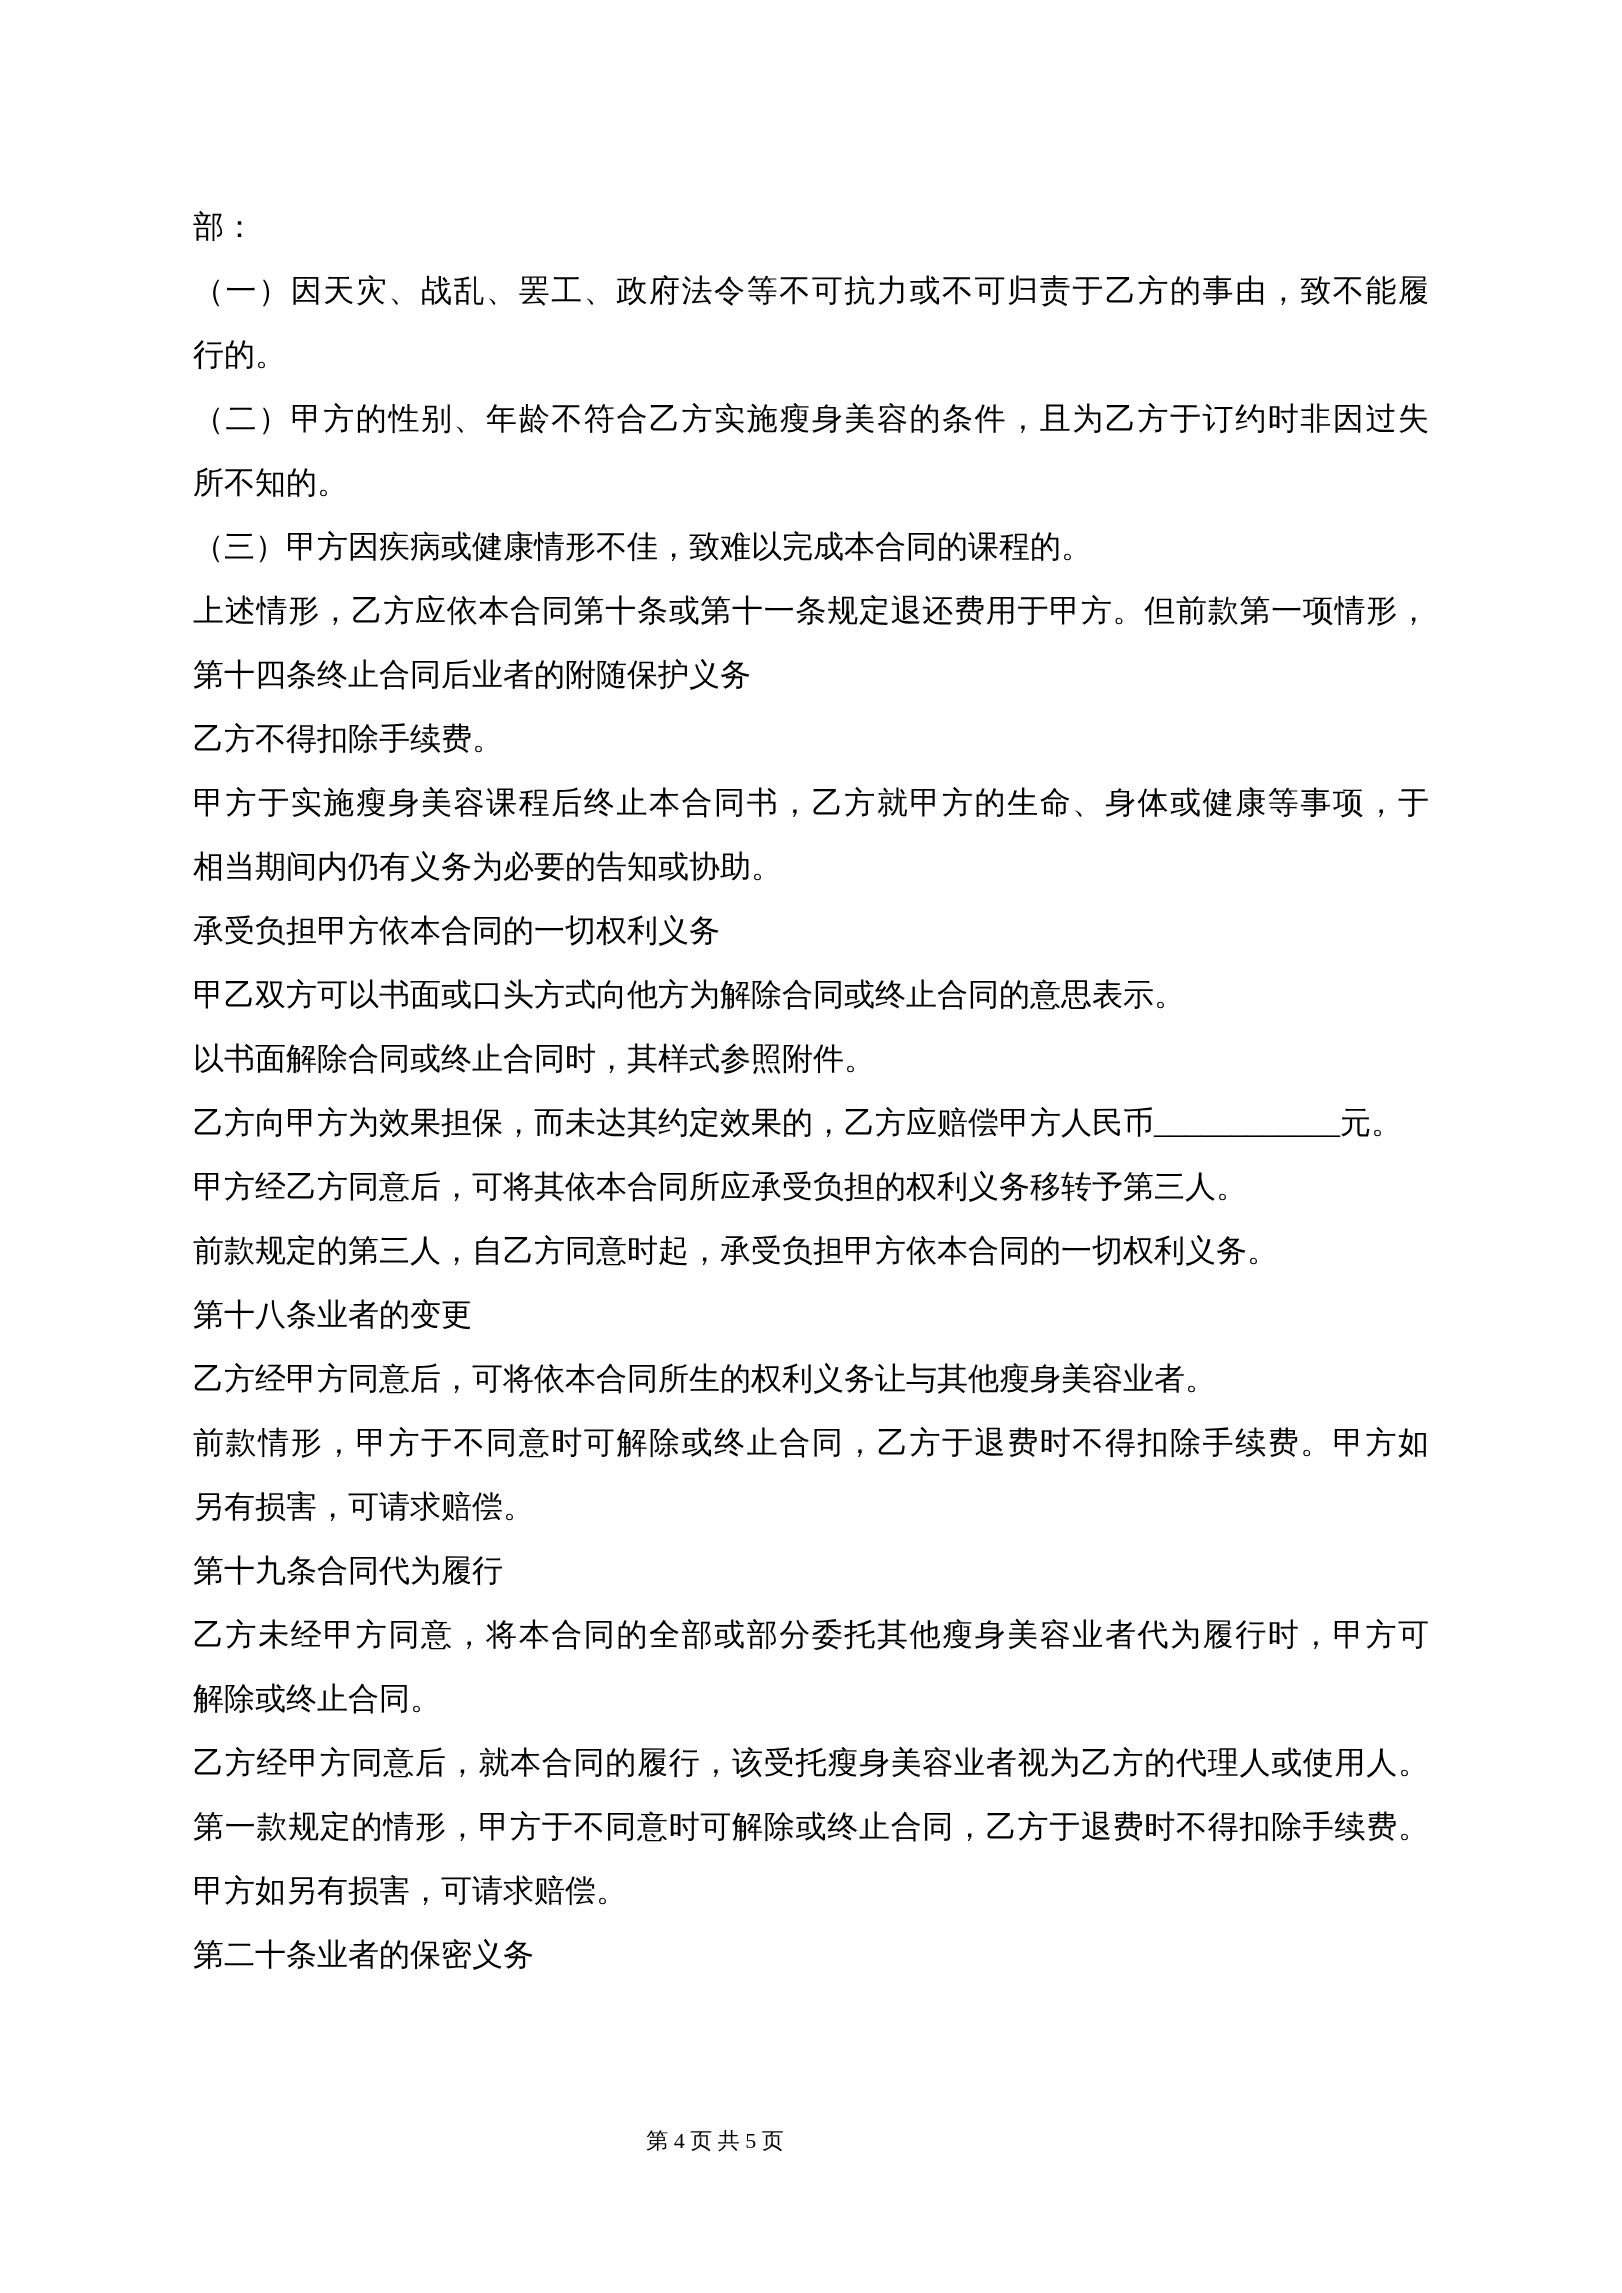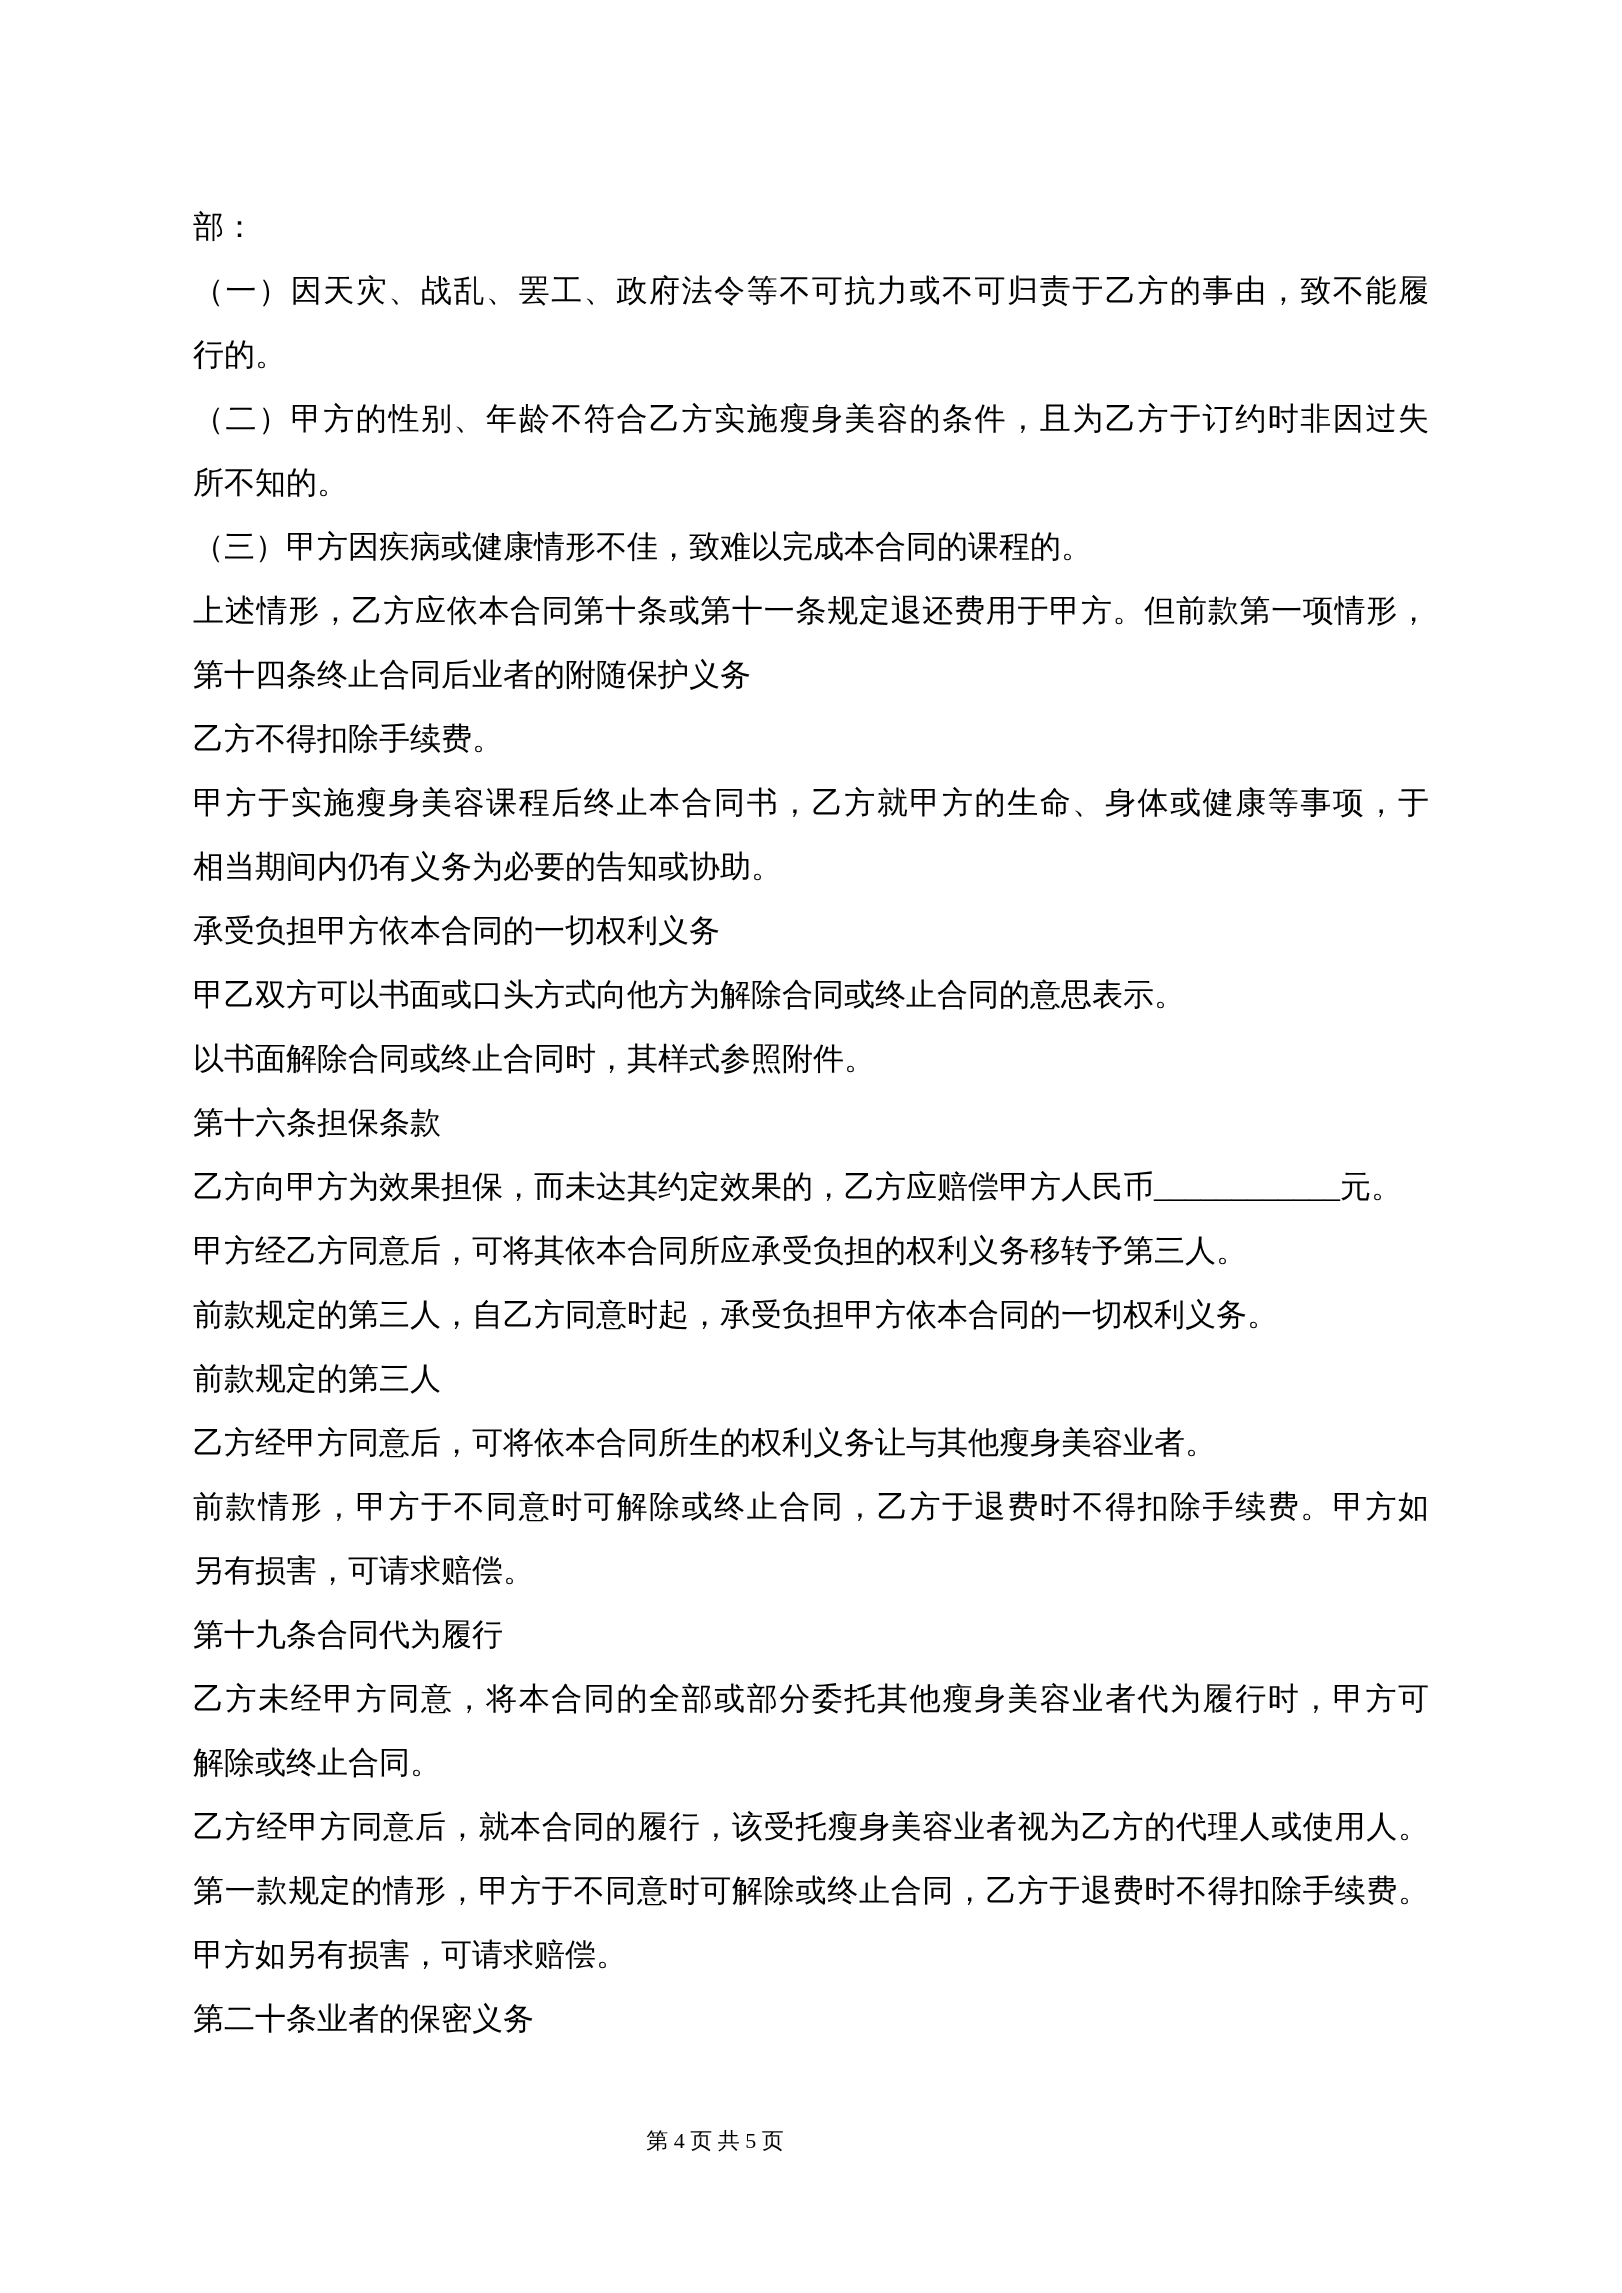--- a/index.html
+++ b/index.html
@@ -61,25 +61,24 @@
     <div class="line">所不知的。</div>
     <div class="line">（三）甲方因疾病或健康情形不佳，致难以完成本合同的课程的。</div>
     <div class="line fill">上述情形，乙方应依本合同第十条或第十一条规定退还费用于甲方。但前款第一项情形，</div>
     <div class="line">第十四条终止合同后业者的附随保护义务</div>
     <div class="line">乙方不得扣除手续费。</div>
     <div class="line fill">甲方于实施瘦身美容课程后终止本合同书，乙方就甲方的生命、身体或健康等事项，于</div>
     <div class="line">相当期间内仍有义务为必要的告知或协助。</div>
     <div class="line">承受负担甲方依本合同的一切权利义务</div>
     <div class="line">甲乙双方可以书面或口头方式向他方为解除合同或终止合同的意思表示。</div>
     <div class="line">以书面解除合同或终止合同时，其样式参照附件。</div>
-    <div class="line">第十六条担保条款</div>
     <div class="line">乙方向甲方为效果担保，而未达其约定效果的，乙方应赔偿甲方人民币____________元。</div>
     <div class="line">甲方经乙方同意后，可将其依本合同所应承受负担的权利义务移转予第三人。</div>
     <div class="line">前款规定的第三人，自乙方同意时起，承受负担甲方依本合同的一切权利义务。</div>
-    <div class="line">前款规定的第三人</div>
+    <div class="line">第十八条业者的变更</div>
     <div class="line">乙方经甲方同意后，可将依本合同所生的权利义务让与其他瘦身美容业者。</div>
     <div class="line fill">前款情形，甲方于不同意时可解除或终止合同，乙方于退费时不得扣除手续费。甲方如</div>
     <div class="line">另有损害，可请求赔偿。</div>
     <div class="line">第十九条合同代为履行</div>
     <div class="line fill">乙方未经甲方同意，将本合同的全部或部分委托其他瘦身美容业者代为履行时，甲方可</div>
     <div class="line">解除或终止合同。</div>
     <div class="line fill">乙方经甲方同意后，就本合同的履行，该受托瘦身美容业者视为乙方的代理人或使用人。</div>
     <div class="line fill">第一款规定的情形，甲方于不同意时可解除或终止合同，乙方于退费时不得扣除手续费。</div>
     <div class="line">甲方如另有损害，可请求赔偿。</div>
     <div class="line">第二十条业者的保密义务</div>

